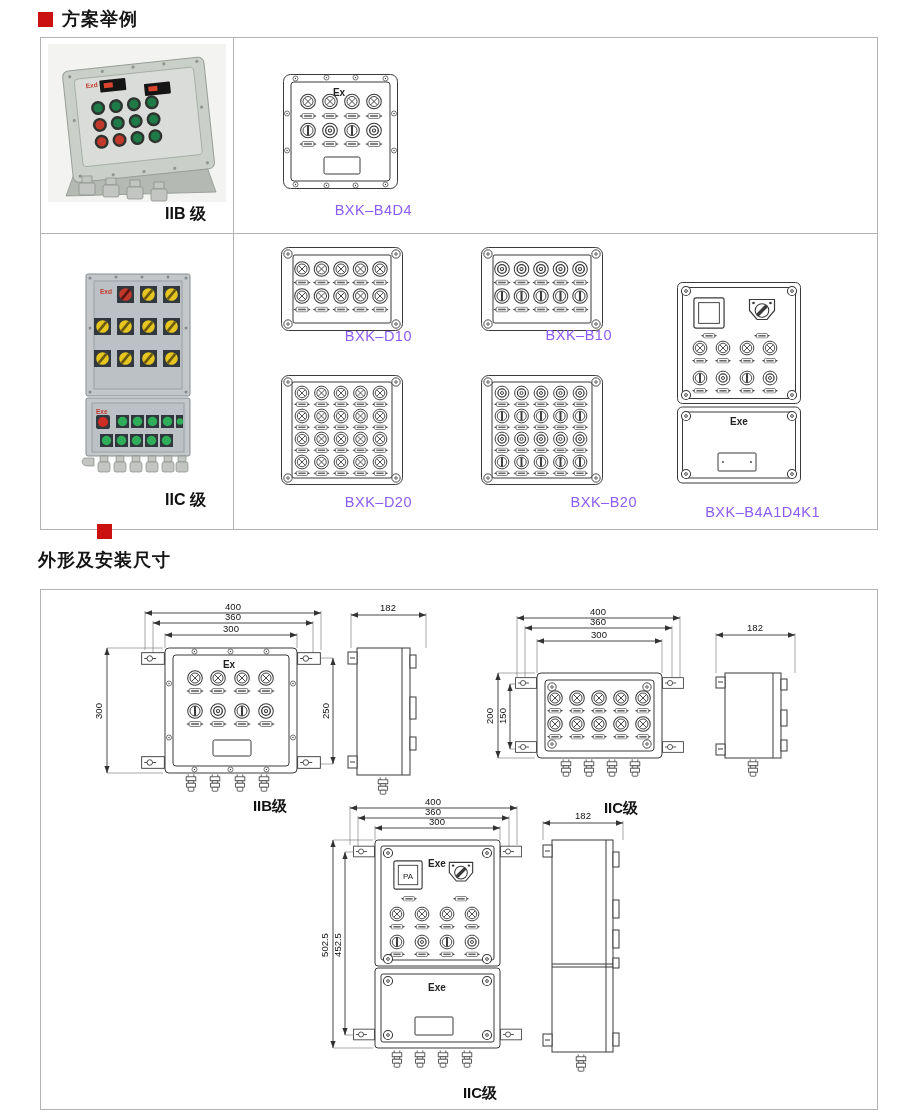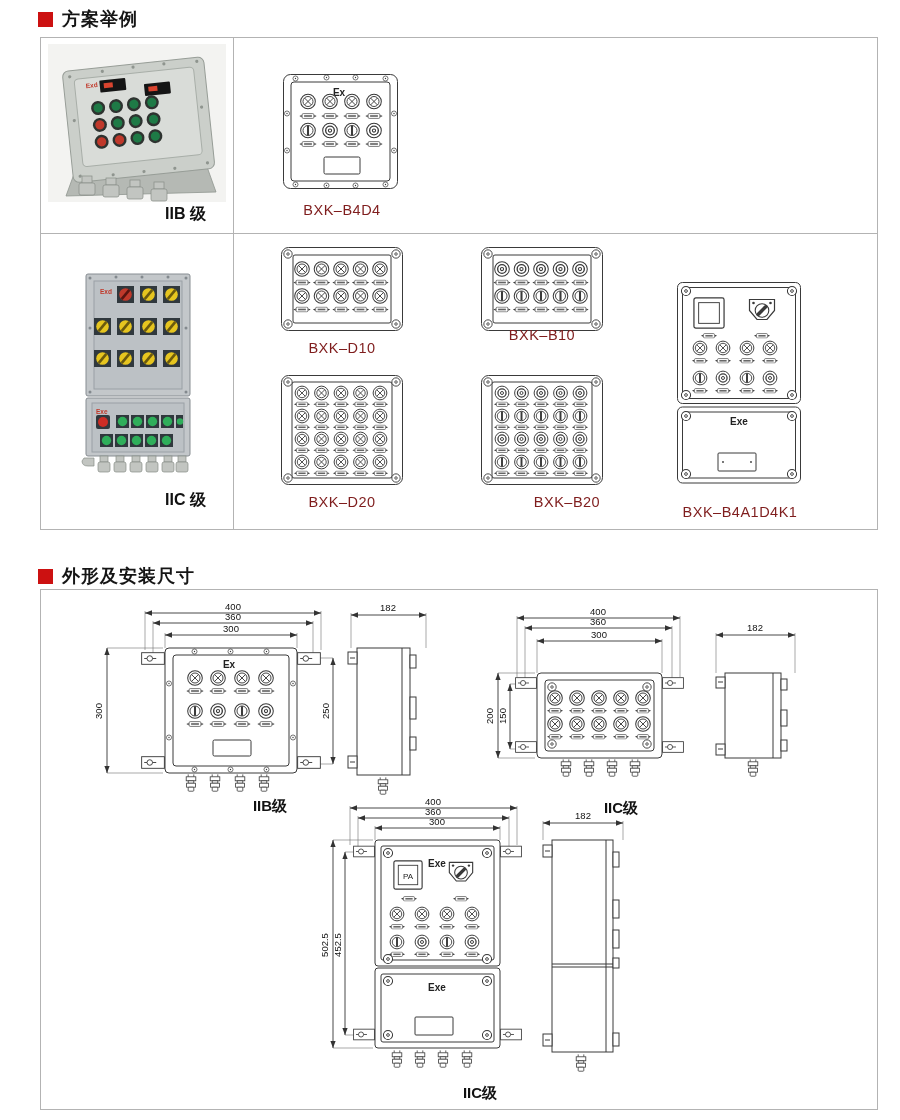--- a/index.html
+++ b/index.html
@@ -6,21 +6,21 @@
   #page{position:relative;width:900px;height:1120px;background:#fff;overflow:hidden;
         font-family:"Liberation Sans",sans-serif;color:#1a1a1a;}
   .abs{position:absolute;}
   .sec-head{position:absolute;left:38px;display:flex;align-items:center;gap:9px;}
   .bullet{width:15px;height:15px;background:var(--accent,#c11);display:inline-block;}
   .sec-title{font-size:18px;font-weight:bold;color:#151515;letter-spacing:1px;}
   .frame{position:absolute;border:1px solid #b3b3b3;background:#fff;}
   .vsep{position:absolute;top:0;bottom:0;width:1px;background:#b3b3b3;}
   .hsep{position:absolute;left:0;right:0;height:1px;background:#b3b3b3;}
   .photo-label{position:absolute;text-align:right;font-size:16px;font-weight:bold;color:#111;}
-  .model-label{position:absolute;text-align:center;font-size:14.5px;color:#7f1d1d;letter-spacing:.5px;}
+  .model-label{position:absolute;text-align:right;font-size:14.5px;color:#8b5cf6;letter-spacing:.5px;}
   .dim-label{position:absolute;text-align:center;font-size:15px;color:#111;font-weight:bold;}
   svg{overflow:visible;}
   .ln{stroke:#3a3a3a;fill:none;stroke-width:1;}
   .lnw{stroke:#3a3a3a;fill:#fff;stroke-width:1;}
   .dl{stroke:#333;stroke-width:.9;fill:none;}
   .xl{stroke:#707070;stroke-width:.6;fill:none;}
   .dt{font-size:9.5px;fill:#111;}
   .mk{font-size:10px;font-weight:bold;fill:#222;}
 </style>
 </head>
@@ -395,21 +395,21 @@
         <use href="#s-lamp" x="52.5" y="41.5" width="17" height="17"></use>
         <use href="#s-lamp" x="72" y="41.5" width="17" height="17"></use>
         <use href="#s-lamp" x="91.5" y="41.5" width="17" height="17"></use>
       <use href="#s-plate" x="13" y="60.5" width="18" height="6"></use>
         <use href="#s-plate" x="32.5" y="60.5" width="18" height="6"></use>
         <use href="#s-plate" x="52" y="60.5" width="18" height="6"></use>
         <use href="#s-plate" x="71.5" y="60.5" width="18" height="6"></use>
         <use href="#s-plate" x="91" y="60.5" width="18" height="6"></use>
     </g>
   </svg>
-  <div class="model-label" style="left:272px;top:340px;width:140px">BXK–D10</div>
+  <div class="model-label" style="left:272px;top:328px;width:140px">BXK–D10</div>
 
   <svg class="abs" style="left:480px;top:246px" width="124" height="86" viewBox="0 0 124 86">
     <rect x="1.5" y="1.5" width="121" height="83" rx="7" class="lnw"></rect>
     <rect x="13" y="9" width="98" height="68" rx="2" class="ln"></rect>
     <use href="#s-cbolt" x="3" y="3" width="10" height="10"></use>
       <use href="#s-cbolt" x="111" y="3" width="10" height="10"></use>
     <use href="#s-cbolt" x="3" y="73" width="10" height="10"></use>
       <use href="#s-cbolt" x="111" y="73" width="10" height="10"></use>
     <g>
       <use href="#s-btno" x="13.5" y="14.5" width="17" height="17"></use>
@@ -579,21 +579,21 @@
       <use href="#s-plate" x="62.5" y="107" width="17" height="5.6"></use>
         <use href="#s-plate" x="85.5" y="107" width="17" height="5.6"></use>
     </g>
     <text x="63" y="144" text-anchor="middle" class="mk" font-size="11">Exe</text>
     <rect x="42" y="172" width="38" height="18" rx="1" class="ln"></rect>
     <circle cx="47" cy="181" r="0.9" fill="#3a3a3a"></circle>
       <circle cx="75" cy="181" r="0.9" fill="#3a3a3a"></circle>
   </svg>
   <div class="model-label" style="left:660px;top:504px;width:160px">BXK–B4A1D4K1</div>
 
-  <div class="sec-head" style="top:564px;">
+  <div class="sec-head" style="top:524px;flex-direction:column;">
     <span class="bullet"></span>
     <span class="sec-title">外形及安装尺寸</span>
   </div>
 
   <div class="frame" style="left:40px;top:589px;width:836px;height:519px;"></div>
 
   <svg class="abs" style="left:95px;top:598px" width="250" height="218" viewBox="0 0 250 218">
     <line class="xl" x1="50" y1="13" x2="50" y2="52"></line>
       <line class="xl" x1="226" y1="13" x2="226" y2="52"></line>
     <line class="dl" x1="50" y1="15" x2="226" y2="15" marker-start="url(#mA)" marker-end="url(#mA)"></line>

